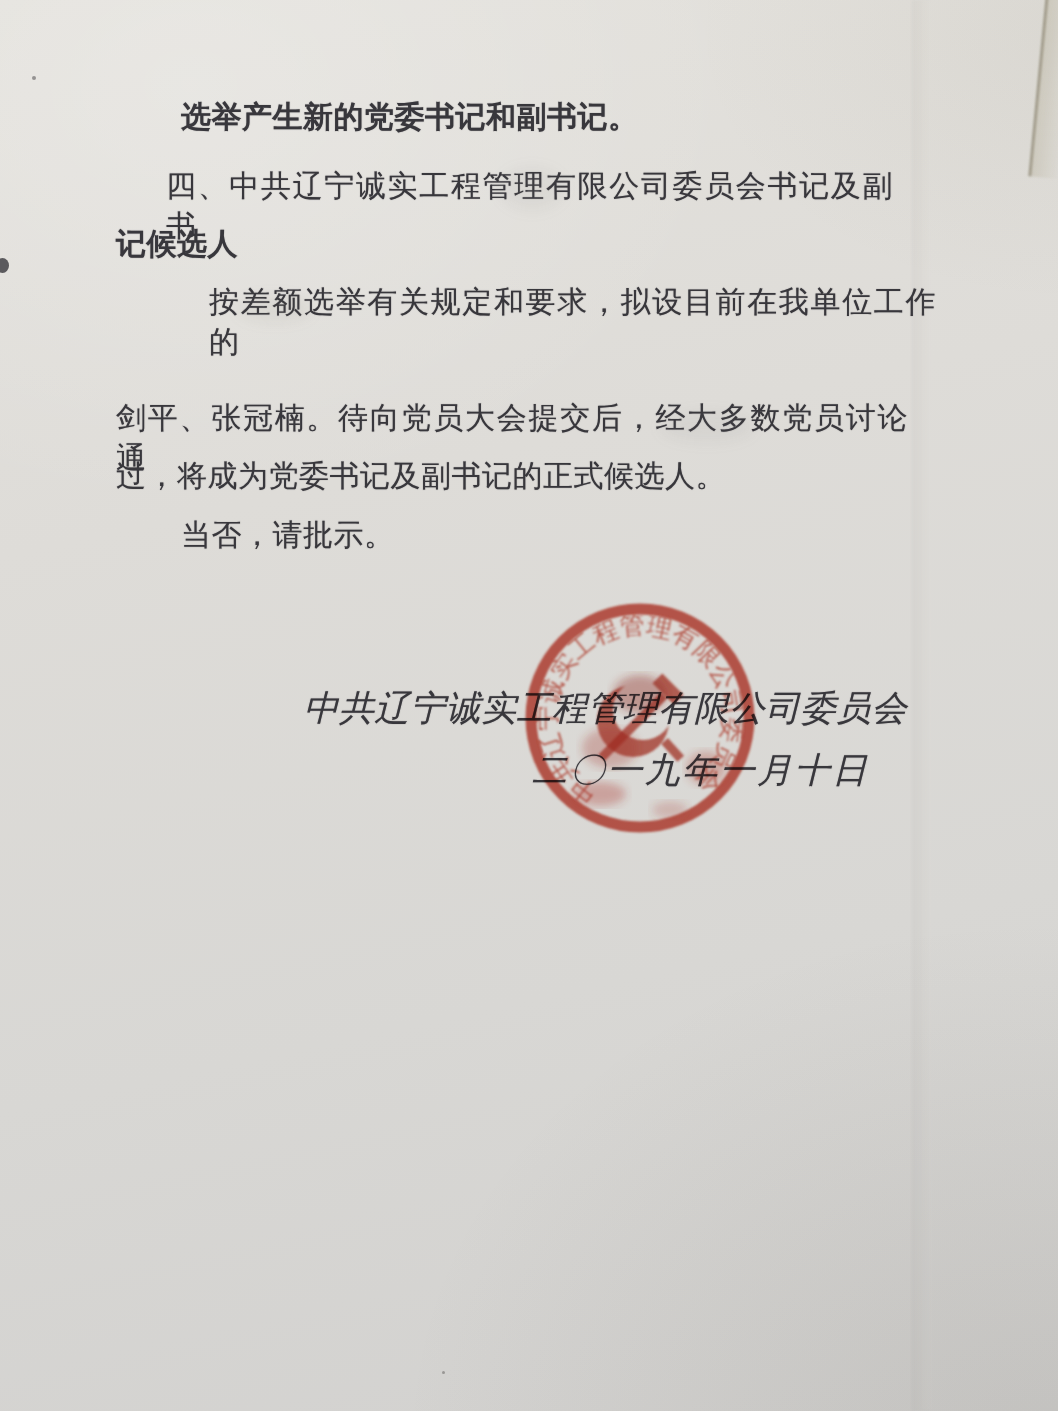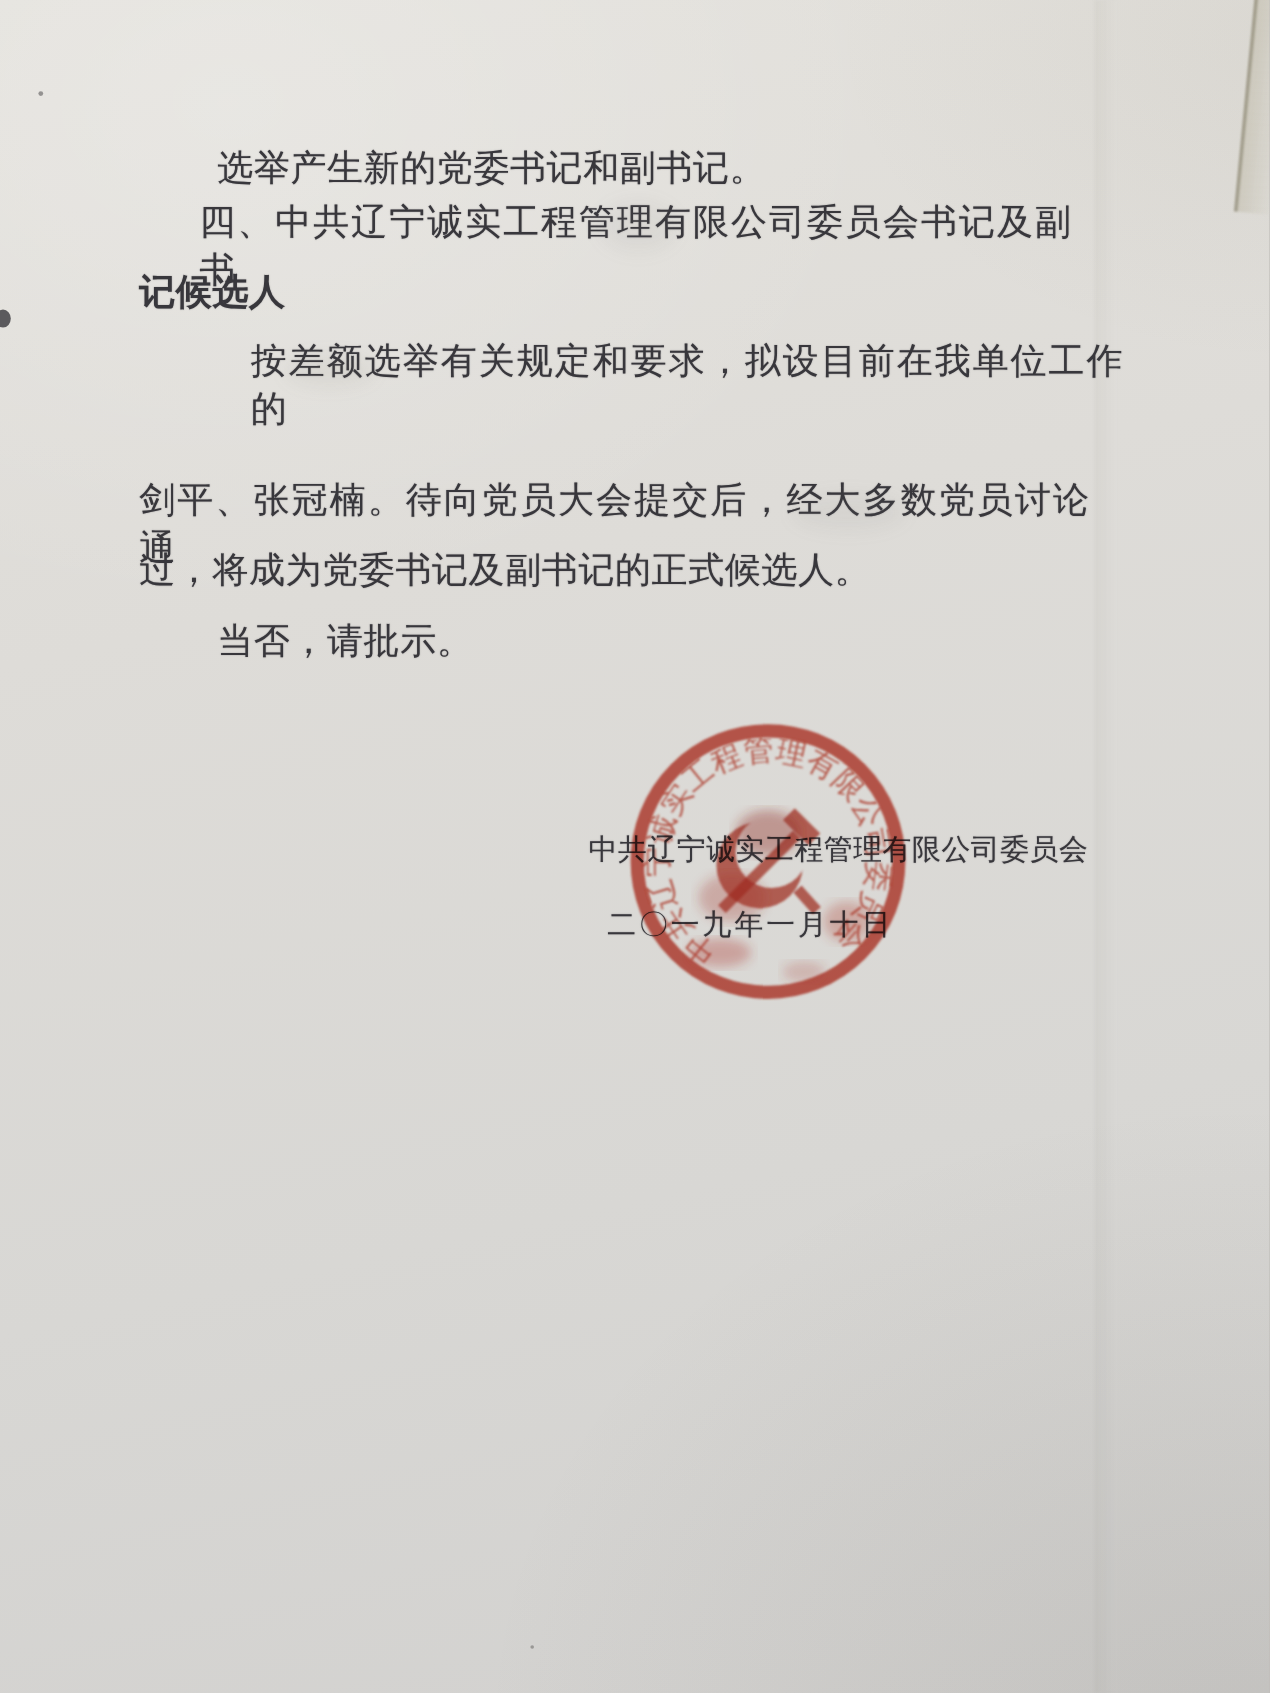--- a/index.html
+++ b/index.html
@@ -24,23 +24,24 @@
     white-space: nowrap;
     text-shadow: 0 0 1.1px rgba(56,55,60,0.55);
   }
   .just {
     white-space: normal;
     text-align: justify;
     text-align-last: justify;
   }
   .signoff {
     position: absolute;
-    font-size: 24px;
+    font-size: 35px;
     line-height: 42px;
     text-shadow: 0 0 1.1px rgba(56,55,60,0.55);
+    font-style: italic;
   }
   .stamp {
     position: absolute;
     left: 520px;
     top: 598px;
     mix-blend-mode: multiply;
   }
   .stamp text { font-family: "Liberation Serif", "DejaVu Serif", serif; }
   .paper-edge {
     position: absolute;
@@ -70,38 +71,38 @@
   .smudge { position: absolute; border-radius: 50%; filter: blur(7px); }
   .smudge-1 { left: 238px; top: 296px; width: 74px; height: 26px; background: rgba(118,113,108,0.08); }
   .smudge-2 { left: 660px; top: 412px; width: 94px; height: 30px; background: rgba(118,113,108,0.07); }
   .smudge-3 { left: 500px; top: 168px; width: 64px; height: 42px; background: rgba(118,113,108,0.07); }
 </style>
 </head>
 <body>
 
 <div class="photo">
 
-  <div class="line" style="left:181px; top:121px;">选举产生新的党委书记和副书记。</div>
+  <div class="line" style="left:181px; top:97px;font-weight:bold;">选举产生新的党委书记和副书记。</div>
 
   <div class="line just" style="left:166px; top:166px; width:727px;">四、中共辽宁诚实工程管理有限公司委员会书记及副书</div>
 
   <div class="line" style="left:116px; top:224px;font-weight:bold;">记候选人</div>
 
   <div class="line just" style="left:181px; top:282px; width:727px;margin-left:28px;">按差额选举有关规定和要求，拟设目前在我单位工作的</div>
 
 
   <div class="line just" style="left:116px; top:398px; width:792px;">剑平、张冠楠。待向党员大会提交后，经大多数党员讨论通</div>
 
   <div class="line" style="left:181px; top:515px;">当否，请批示。</div>
 
   <div class="line" style="left:116px; top:456px;">过，将成为党委书记及副书记的正式候选人。</div>
 
   <div class="signoff" style="left:116px; top:688px; width:791px; text-align:right; letter-spacing:0.5px;">中共辽宁诚实工程管理有限公司委员会</div>
 
-  <div class="signoff" style="left:506px; top:750px; letter-spacing:2.5px; white-space:nowrap;">二〇一九年一月十日</div>
+  <div class="signoff" style="left:532px; top:750px; letter-spacing:2.5px; white-space:nowrap;">二〇一九年一月十日</div>
 
   <svg class="stamp" width="240" height="240" viewBox="0 0 240 240">
     <defs>
       <path id="seal-arc" d="M 78 192.7 A 84 84 0 1 1 162 192.7" fill="none"></path>
       <mask id="sickle-mask">
         <rect width="240" height="240" fill="#fff"></rect>
         <circle cx="123" cy="112" r="30" fill="#000"></circle>
       </mask>
       <filter id="soft">
           <feGaussianBlur stdDeviation="0.8"></feGaussianBlur>

